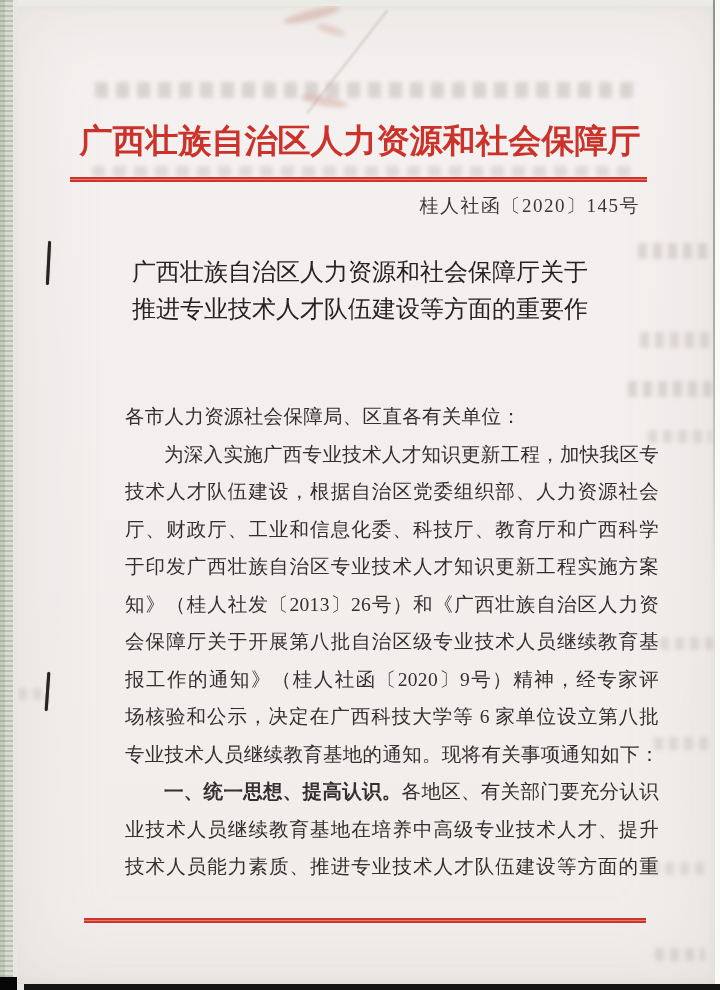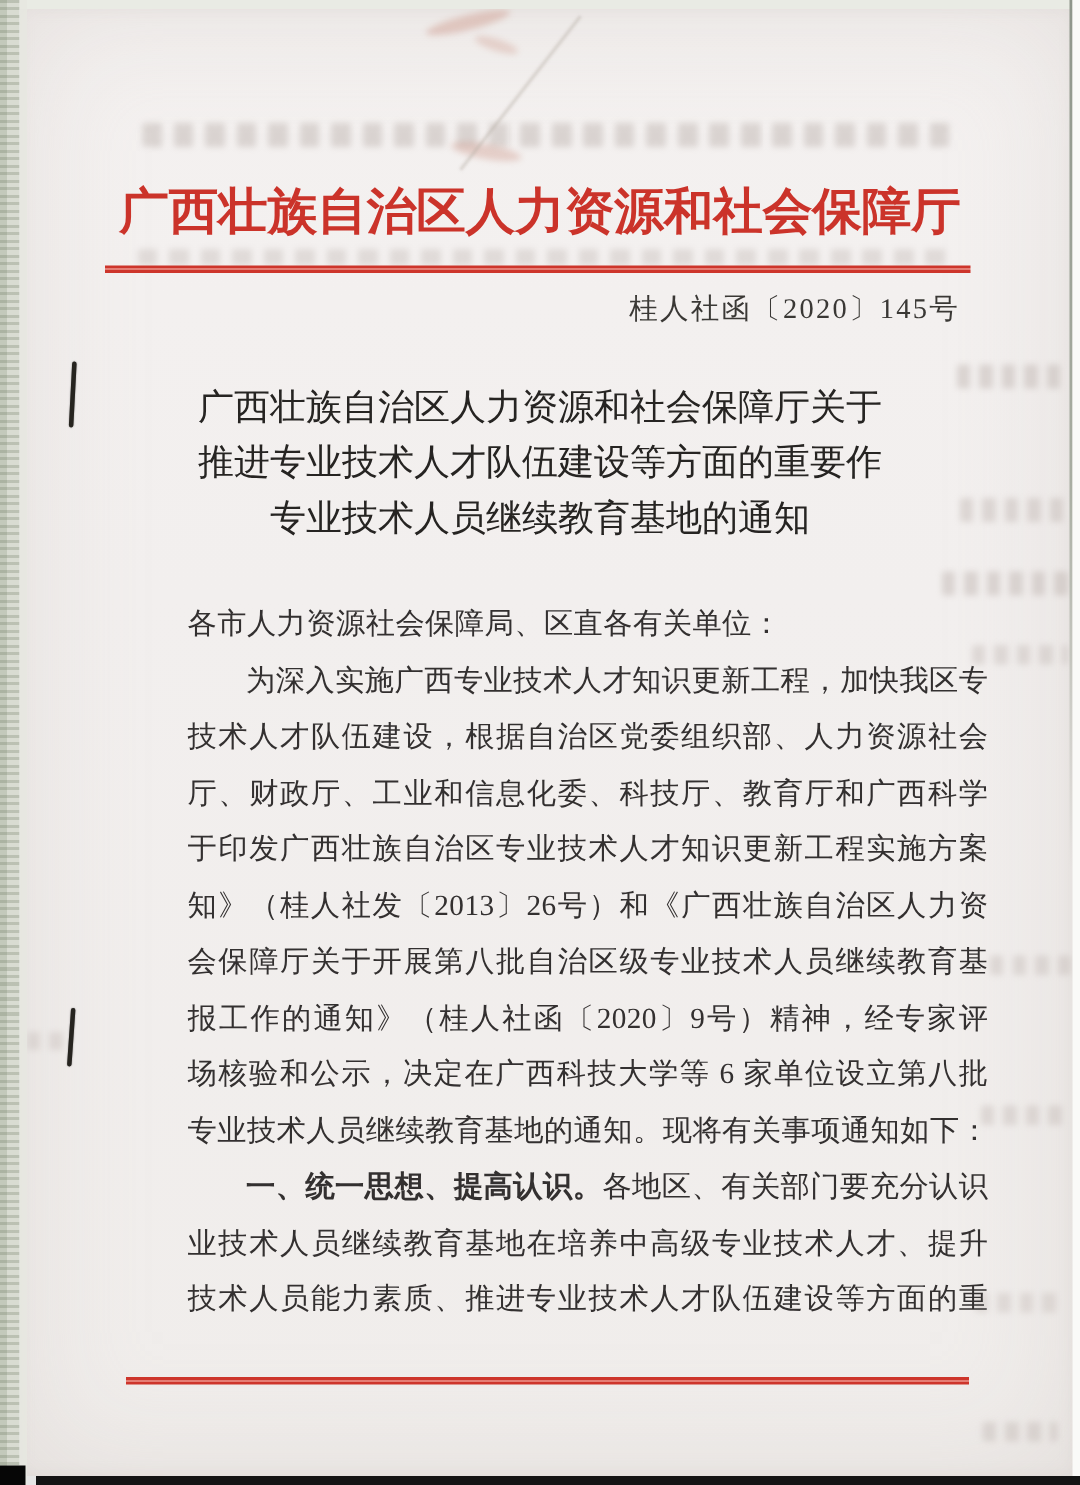--- a/index.html
+++ b/index.html
@@ -118,21 +118,20 @@
   <div class="smudge" style="left:300px;top:96px;width:48px;height:10px;transform:rotate(10deg);opacity:.35;"></div>
   <div class="crease"></div>
 
   <div class="agency-header">广西壮族自治区人力资源和社会保障厅</div>
   <div class="rule rule-top"></div>
   <div class="doc-number">桂人社函〔2020〕145号</div>
 
   <div class="doc-title">
     <div>广西壮族自治区人力资源和社会保障厅关于</div>
     <div>推进专业技术人才队伍建设等方面的重要作</div>
-    <div>专业技术人员继续教育基地的通知</div>
   </div>
 
   <div class="doc-body">
     <div class="line">各市人力资源社会保障局、区直各有关单位：</div>
     <div class="line indent full">为深入实施广西专业技术人才知识更新工程，加快我区专业</div>
     <div class="line full">技术人才队伍建设，根据自治区党委组织部、人力资源社会保障</div>
     <div class="line full">厅、财政厅、工业和信息化委、科技厅、教育厅和广西科学院《关</div>
     <div class="line full">于印发广西壮族自治区专业技术人才知识更新工程实施方案的通</div>
     <div class="line full">知》（桂人社发〔2013〕26号）和《广西壮族自治区人力资源和社</div>
     <div class="line full">会保障厅关于开展第八批自治区级专业技术人员继续教育基地申</div>

